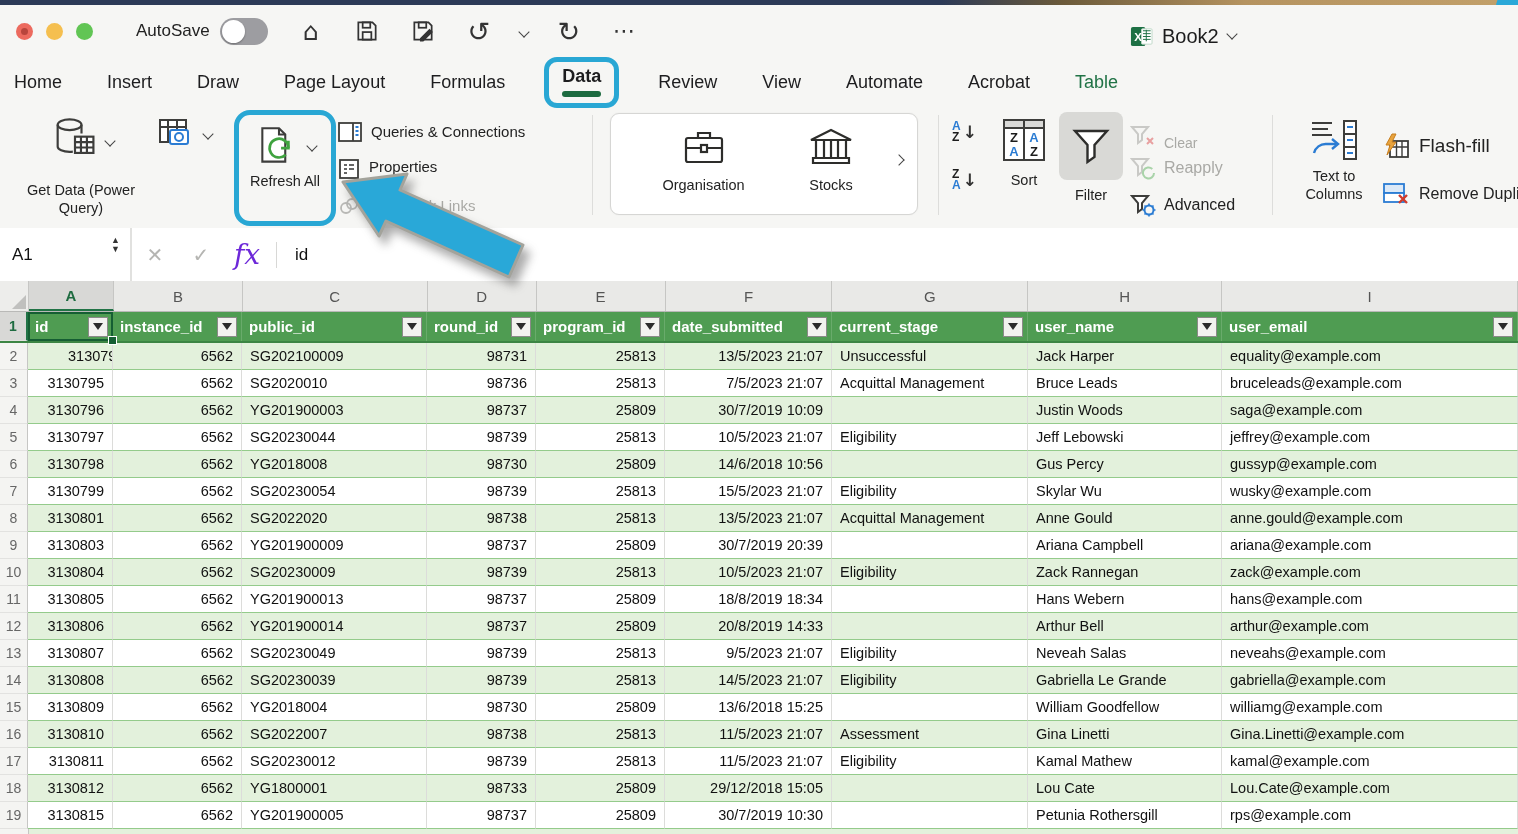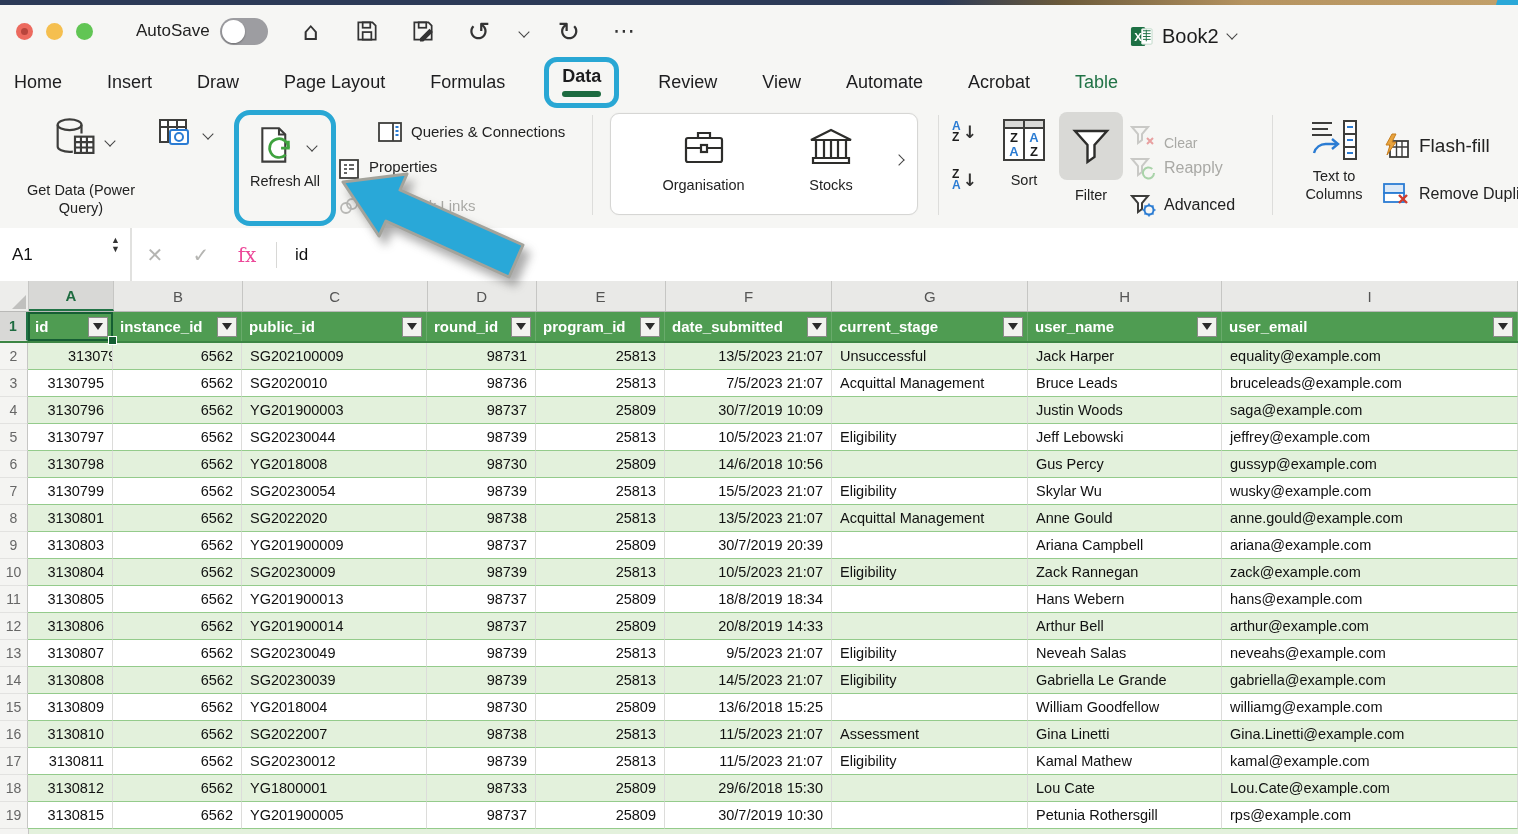--- a/index.html
+++ b/index.html
@@ -50,21 +50,21 @@
   .arrow-dn{font-family:"DejaVu Sans",sans-serif;font-size:17px;color:#333;}
   .blue{color:#2b7cd3;}
 
   
   .fbar{left:0;top:228px;width:1518px;height:53px;background:#fff;border-bottom:1px solid #c9c9c7;display:flex;align-items:stretch;}
   .namebox{width:130px;border-right:2px solid #e1e1df;display:flex;align-items:center;position:relative;}
   .namebox .val{font-size:17px;margin-left:12px;color:#111;}
   .stepper{position:absolute;right:10px;top:8px;display:flex;flex-direction:column;line-height:9px;font-size:9px;color:#333;}
   .fbtns{display:flex;align-items:center;gap:0;}
   .fbtn{width:46px;text-align:center;font-size:20px;color:#b5b5b2;}
-  .fx{font-family:"DejaVu Serif",serif;font-size:20px;color:#ec4899;}
+  .fx{font-family:"DejaVu Serif",serif;font-style:italic;font-size:28px;color:#6d28d9;}
   .fdiv{width:1px;height:26px;background:#d8d8d6;margin:0 6px;}
   .fval{font-size:17px;color:#111;margin-left:12px;display:flex;align-items:center;}
 
   
   .grid{left:0;top:281px;width:1518px;height:553px;background:#fff;}
   .colhdr{display:flex;height:30px;background:#e9e9e7;border-bottom:1px solid #b9b9b7;}
   .corner{width:28px;border-right:1px solid #c6c6c4;position:relative;background:#ededeb;}
   .corner::after{content:"";position:absolute;right:2px;bottom:2px;border-left:14px solid transparent;border-bottom:14px solid #c0c0be;}
   .colcell{display:flex;align-items:center;justify-content:center;font-size:15px;color:#555;border-right:1px solid #c6c6c4;box-sizing:border-box;}
   .colcell.sel{background:#d8d8d6;color:#1e6b40;font-weight:700;border-bottom:2px solid #217346;}
@@ -201,21 +201,21 @@
             <path d="M24 6v6h6" fill="none" stroke="#3d3d3b" stroke-width="2"></path>
             <path d="M33 25a9 9 0 1 0-2.6 6.4" stroke="#3fa33f" stroke-width="2.6"></path>
             <path d="M33 18v7h-7" fill="none" stroke="#3fa33f" stroke-width="2.6"></path>
           </svg>
           <span class="chev" style="margin-top:20px;"></span>
         </div>
         <div class="lbl" style="width:80px;">Refresh All</div>
       </div>
     </div>
 
-    <div class="abs" style="left:338px;top:14px;display:flex;align-items:center;gap:9px;margin-left:40px;">
+    <div class="abs" style="left:338px;top:14px;display:flex;align-items:center;gap:9px;">
       <svg width="24" height="22" viewBox="0 0 24 22" fill="none" stroke="#3d3d3b" stroke-width="1.8">
         <rect x="1" y="2" width="22" height="18" fill="#fff"></rect>
         <path d="M15 2v18"></path>
           <path d="M17.5 6h3M17.5 10h3M17.5 14h3" stroke="#2b7cd3"></path>
       </svg>
       <span class="lbl" style="font-size:15px;">Queries &amp; Connections</span>
     </div>
     <div class="abs" style="left:338px;top:51px;display:flex;align-items:flex-start;gap:9px;">
       <svg width="22" height="22" viewBox="0 0 22 22" fill="none" stroke="#3d3d3b" stroke-width="1.8">
         <rect x="2" y="2" width="18" height="18" fill="#fff"></rect>
@@ -610,21 +610,21 @@
         <div class="dcell" style="width: 194px;">Kamal Mathew</div>
         <div class="dcell" style="width: 296px;">kamal@example.com</div>
       </div>
       <div class="drow band">
         <div class="rownum">18</div>
         <div class="dcell r" style="width: 85px;">3130812</div>
         <div class="dcell r" style="width: 129px;">6562</div>
         <div class="dcell" style="width: 185px;">YG1800001</div>
         <div class="dcell r" style="width: 109px;">98733</div>
         <div class="dcell r" style="width: 129px;">25809</div>
-        <div class="dcell r" style="width: 167px;">29/6/2018 15:30</div>
+        <div class="dcell r" style="width: 167px;">29/12/2018 15:05</div>
         <div class="dcell" style="width: 196px;"></div>
         <div class="dcell" style="width: 194px;">Lou Cate</div>
         <div class="dcell" style="width: 296px;">Lou.Cate@example.com</div>
       </div>
       <div class="drow">
         <div class="rownum">19</div>
         <div class="dcell r" style="width: 85px;">3130815</div>
         <div class="dcell r" style="width: 129px;">6562</div>
         <div class="dcell" style="width: 185px;">YG201900005</div>
         <div class="dcell r" style="width: 109px;">98737</div>

